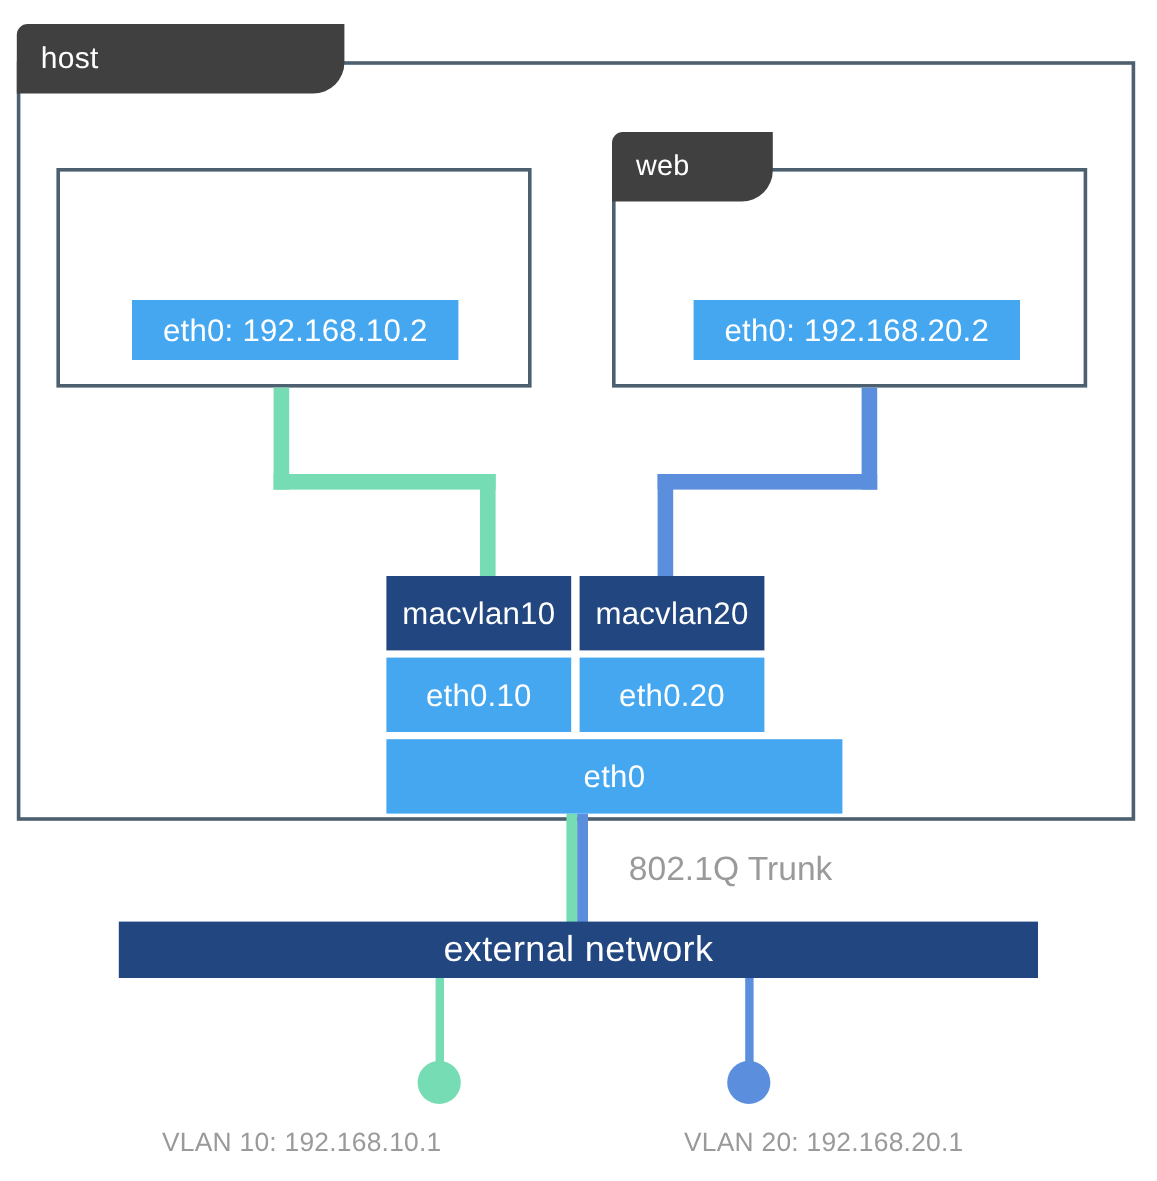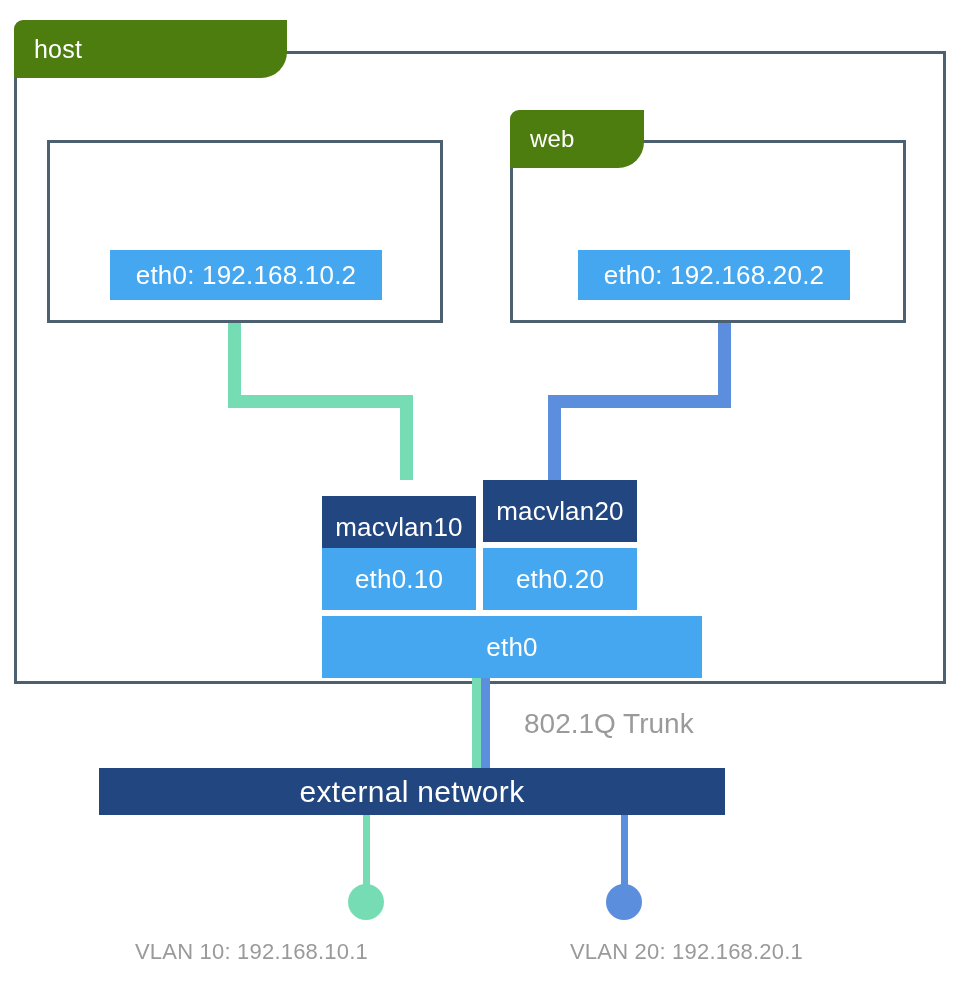--- a/index.html
+++ b/index.html
@@ -21,21 +21,21 @@
     height: 984px;
   }
   .abs { position: absolute; box-sizing: border-box; }
 
   
   .container-box {
     border: 3px solid #4c6070;
     background: #ffffff;
   }
   .container-tab {
-    background: #4d7c0f;
+    background: #404040;
     color: #ffffff;
     display: flex;
     align-items: center;
     padding-left: 20px;
     font-size: 25px;
     letter-spacing: 0.2px;
     border-top-left-radius: 9px;
     border-bottom-right-radius: 26px;
     z-index: 5;
   }
@@ -126,21 +126,21 @@
   <div class="seg seg-green" style="left:228px; top:323px; width:13px; height:85px;"></div>
 
   <div class="seg seg-green" style="left:228px; top:395px; width:185px; height:13px;"></div>
 
   <div class="seg seg-green" style="left:400px; top:395px; width:13px; height:85px;"></div>
 
   <div class="seg seg-blue" style="left:718px; top:323px; width:13px; height:85px;"></div>
   <div class="seg seg-blue" style="left:548px; top:395px; width:183px; height:13px;"></div>
   <div class="seg seg-blue" style="left:548px; top:395px; width:13px; height:85px;"></div>
 
-  <div class="abs iface iface-dark" style="left:322px; top:496px; width:154px; height:62px;">
+  <div class="abs iface iface-dark" style="left:322px; top:480px; width:154px; height:62px;">
     <span>macvlan10</span>
   </div>
 
   <div class="abs iface iface-dark" style="left:483px; top:480px; width:154px; height:62px;">
     <span>macvlan20</span>
   </div>
 
   <div class="abs iface iface-light" style="left:322px; top:548px; width:154px; height:62px;">
     <span>eth0.10</span>
   </div>
@@ -153,21 +153,21 @@
     <span>eth0</span>
   </div>
 
   <div class="seg seg-green" style="left:472px; top:678px; width:9px; height:93px;"></div>
   <div class="seg seg-blue" style="left:481px; top:678px; width:9px; height:93px;"></div>
 
   <div class="trunk-label" style="left:524px; top:708px;">
     <span>802.1Q Trunk</span>
   </div>
 
-  <div class="abs extnet" style="left:99px; top:768px; width:626px; height:47px;">
+  <div class="abs extnet" style="left:99px; top:768px; width:766px; height:47px;">
     <span>external network</span>
   </div>
 
   <div class="seg seg-green" style="left:363px; top:815px; width:7px; height:77px;"></div>
   <div class="dot dot-green" style="left:348px; top:884px;"></div>
   <div class="caption" style="left:135px; top:939px;">
     <span>VLAN 10: 192.168.10.1</span>
   </div>
 
   <div class="seg seg-blue" style="left:621px; top:815px; width:7px; height:77px;"></div>

